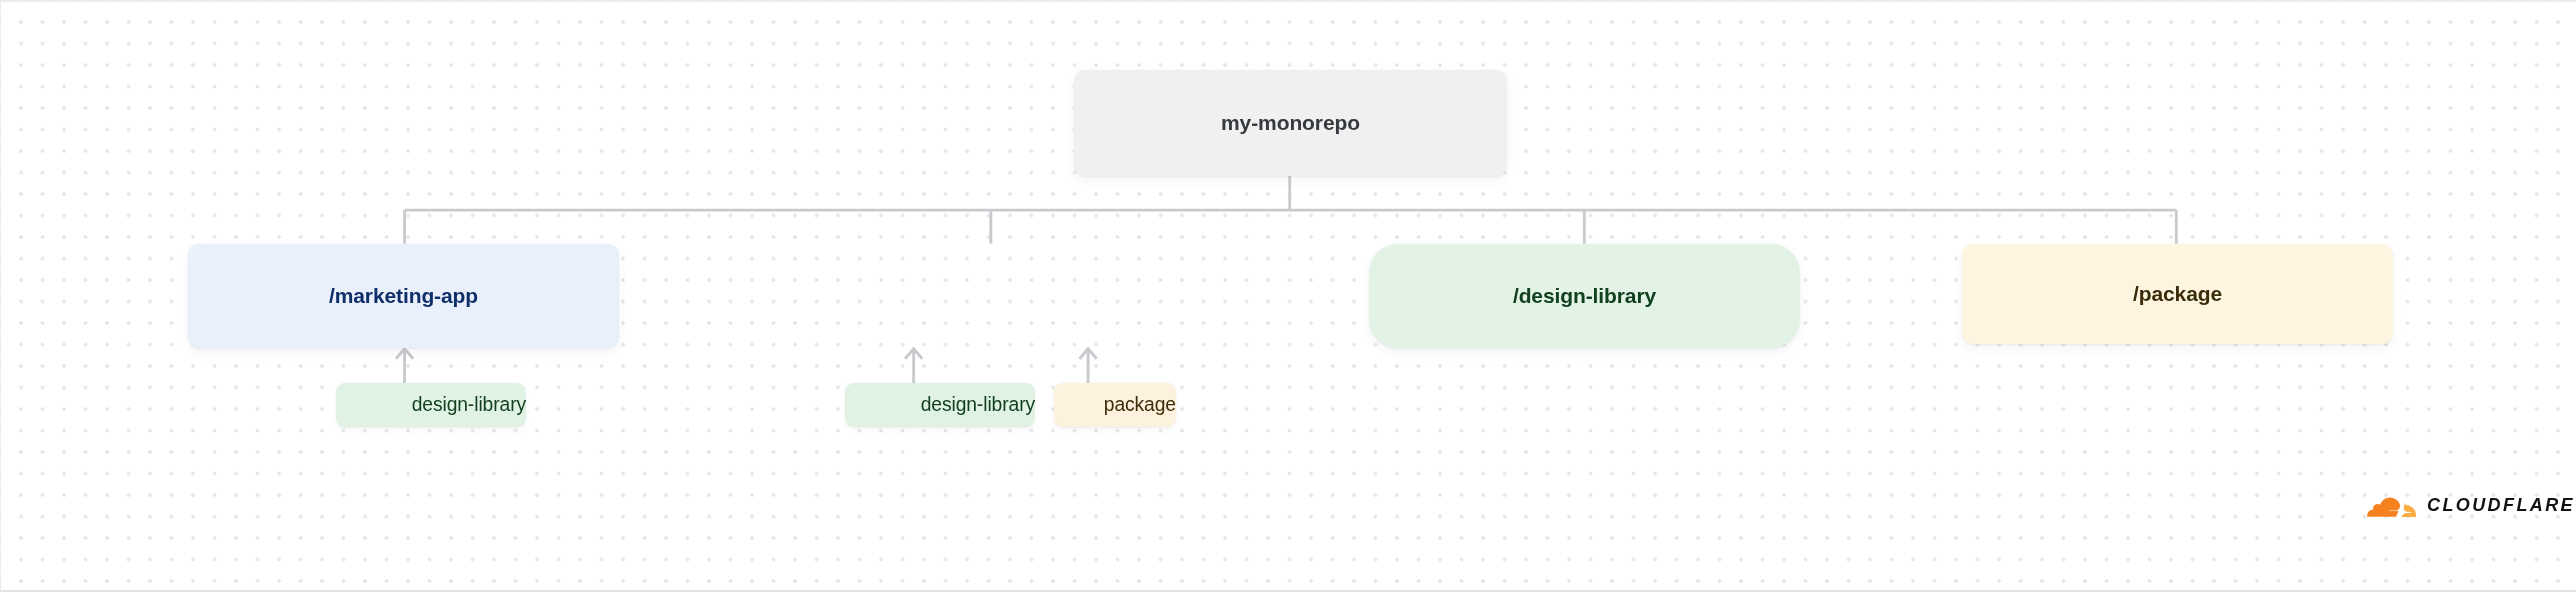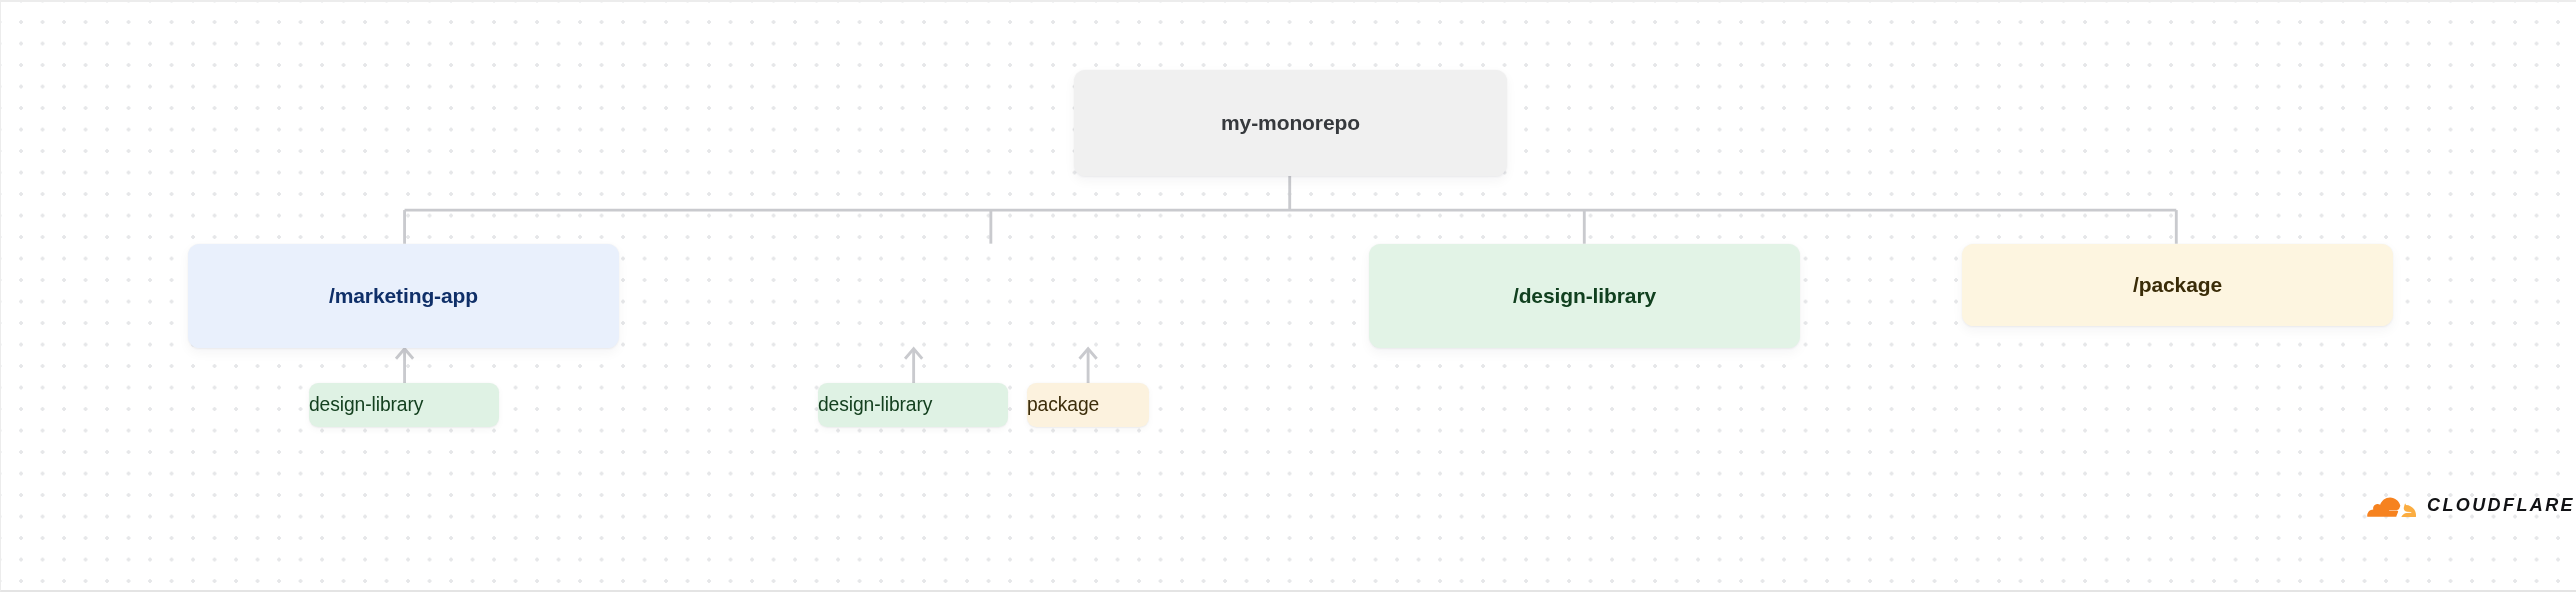--- a/index.html
+++ b/index.html
@@ -61,39 +61,41 @@
     background: #e9f0fc;
     color: #0f2f68;
   }
   .node-pink {
     background: #f8eaf8;
     color: #4a0d33;
   }
   .node-green {
     background: #e2f3e6;
     color: #11401f;
+    border-radius: 29px;
   }
   .node-cream {
     background: #fdf5e0;
     color: #3a2c08;
   }
 
   
   .pill {
     position: absolute;
     box-sizing: border-box;
     display: flex;
     align-items: center;
-    justify-content: flex-start;
+    justify-content: flex-end;
     border-radius: 9.3px;
     font-size: 19.3px;
     font-weight: normal;
     letter-spacing: -0.1px;
     box-shadow: 0 0.7px 1.4px rgba(16,24,40,0.05),
                 0 2.9px 7.2px rgba(16,24,40,0.035);
+    margin-left: 27px;
   }
   .pill-green {
     background: #dff2e4;
     color: #14401f;
   }
   .pill-cream {
     background: #fcf2de;
     color: #3c2d0a;
   }
 
@@ -153,21 +155,21 @@
 
   <div class="node node-root" style="left:1073px; top:68px; width:433px; height:106px;">
     <span>my-monorepo</span>
   </div>
 
 
   <div class="node node-green" style="left:1368px; top:242px; width:431px; height:104px;">
     <span>/design-library</span>
   </div>
 
-  <div class="node node-cream" style="left:1961px; top:242px; width:431px; height:82px;">
+  <div class="node node-cream" style="left:1961px; top:242px; width:431px; height:100px;">
     <span>/package</span>
   </div>
 
   <div class="pill pill-green" style="left:308px; top:381px; width:190px; height:44px;">
     <span>design-library</span>
   </div>
 
   <div class="pill pill-green" style="left:817px; top:381px; width:190px; height:44px;">
     <span>design-library</span>
   </div>

